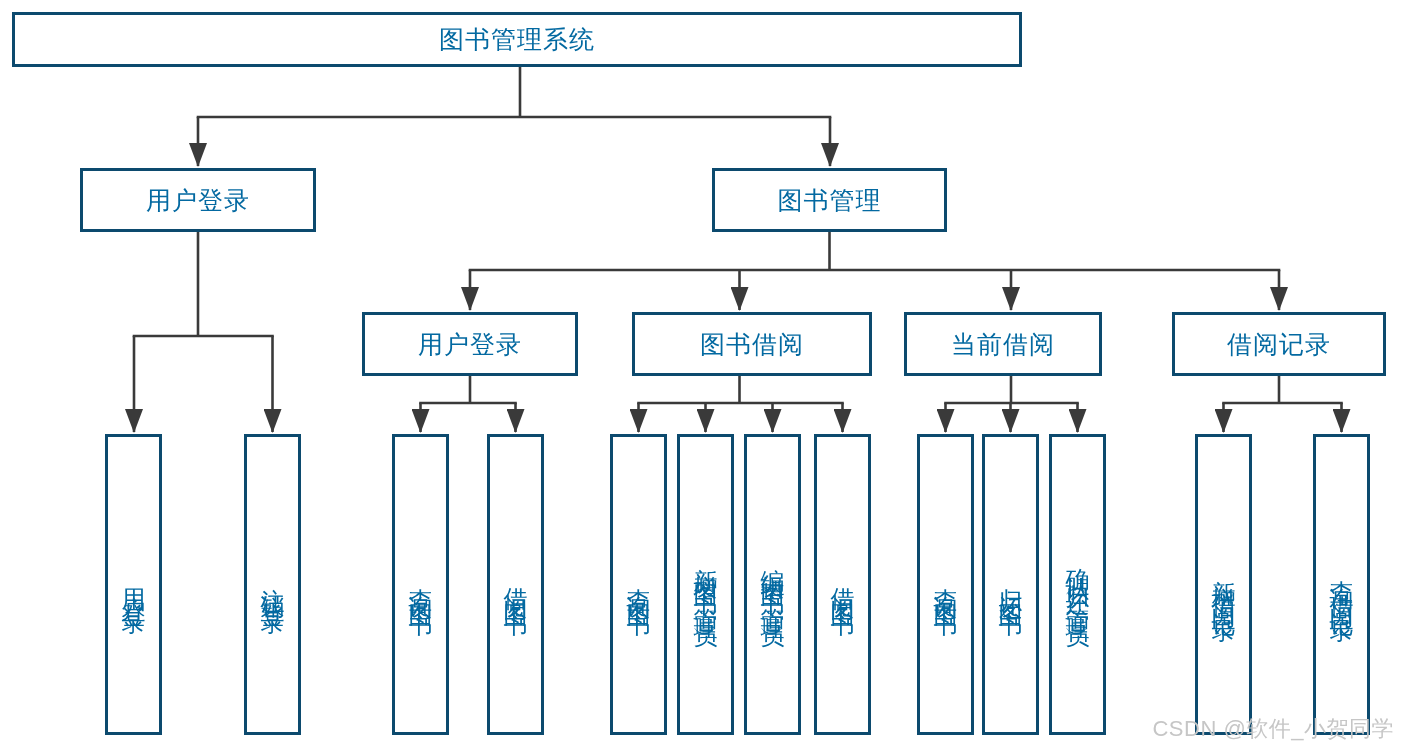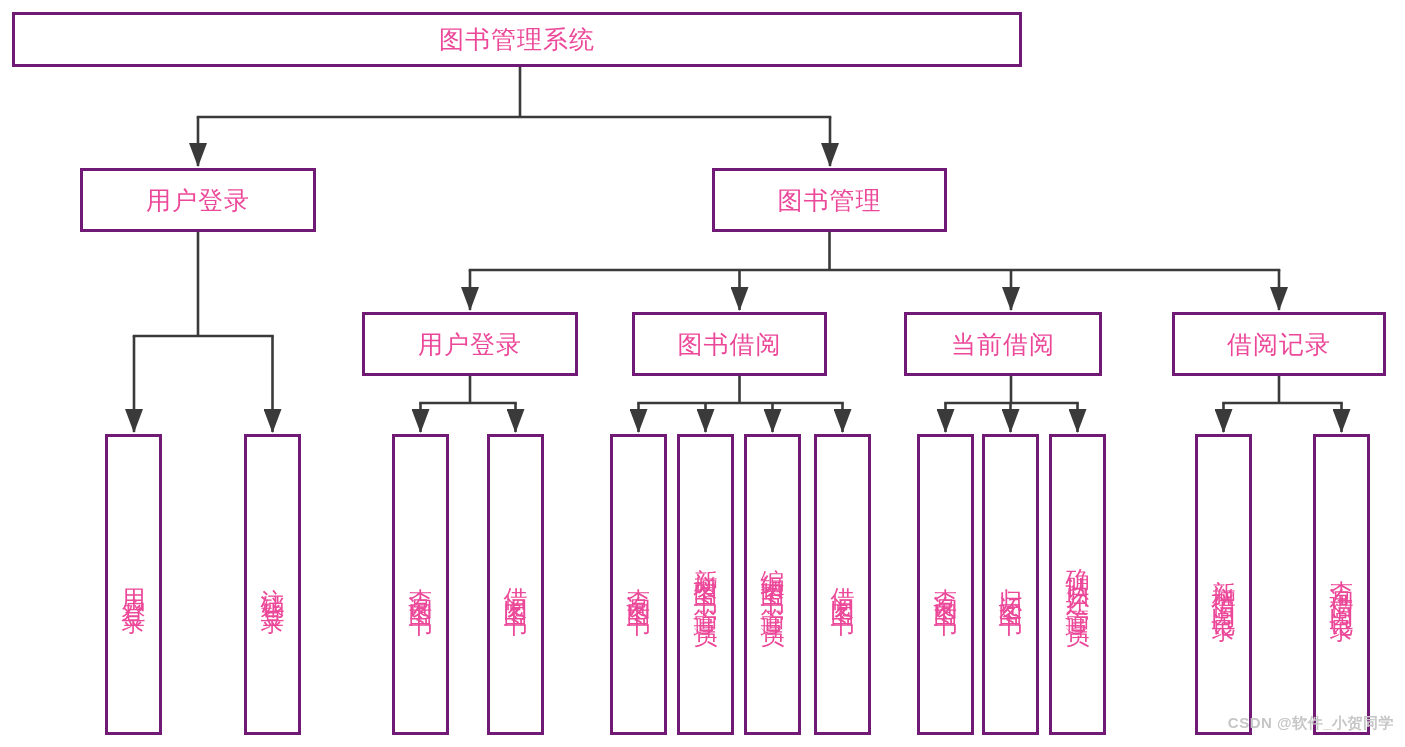--- a/index.html
+++ b/index.html
@@ -8,44 +8,43 @@
     background: #ffffff;
     position: relative;
     overflow: hidden;
     font-family: "Liberation Sans", "DejaVu Sans", sans-serif;
   }
   #stage { position: absolute; left: 0; top: 0; width: 1405px; height: 747px; }
   svg.connectors { position: absolute; left: 0; top: 0; pointer-events: none; }
   .box {
     position: absolute;
     box-sizing: border-box;
-    border: 3px solid #701a75;
+    border: 3px solid #0c4a6e;
     background: #ffffff;
     display: flex;
     align-items: center;
     justify-content: center;
-    color: #ec4899;
+    color: #0369a1;
   }
   .hlabel { font-size: 25px; letter-spacing: 1px; white-space: nowrap; }
   .leaf { width: 57px; top: 434px; height: 301px; }
   .leaf .vlabel {
     writing-mode: vertical-rl;
     font-size: 24px;
     letter-spacing: 8px;
     line-height: 1;
     white-space: nowrap;
   }
   .watermark {
     position: absolute;
     right: 11px; top: 714px;
-    font-size: 15px;
+    font-size: 22px;
     color: #c6c6c6;
     letter-spacing: 0.5px;
     white-space: nowrap;
-    font-weight: bold;
   }
 </style>
 </head>
 <body>
 
 <div id="stage">
 
   <svg class="connectors" width="1405" height="747" viewBox="0 0 1405 747" xmlns="http://www.w3.org/2000/svg">
     <defs>
       <marker id="arrow" viewBox="0 0 24 18" refX="23" refY="9" markerWidth="24" markerHeight="18" markerUnits="userSpaceOnUse" orient="auto">
@@ -103,21 +102,21 @@
   <div class="box" style="left:80px; top:168px; width:236px; height:64px;">
     <span class="hlabel">用户登录</span>
   </div>
   <div class="box" style="left:712px; top:168px; width:235px; height:64px;">
     <span class="hlabel">图书管理</span>
   </div>
 
   <div class="box" style="left:362px; top:312px; width:216px; height:64px;">
     <span class="hlabel">用户登录</span>
   </div>
-  <div class="box" style="left:632px; top:312px; width:195px; height:64px;">
+  <div class="box" style="left:632px; top:312px; width:240px; height:64px;">
     <span class="hlabel">图书借阅</span>
   </div>
   <div class="box" style="left:904px; top:312px; width:198px; height:64px;">
     <span class="hlabel">当前借阅</span>
   </div>
   <div class="box" style="left:1172px; top:312px; width:214px; height:64px;">
     <span class="hlabel">借阅记录</span>
   </div>
 
   <div class="box leaf" style="left:105px;">

